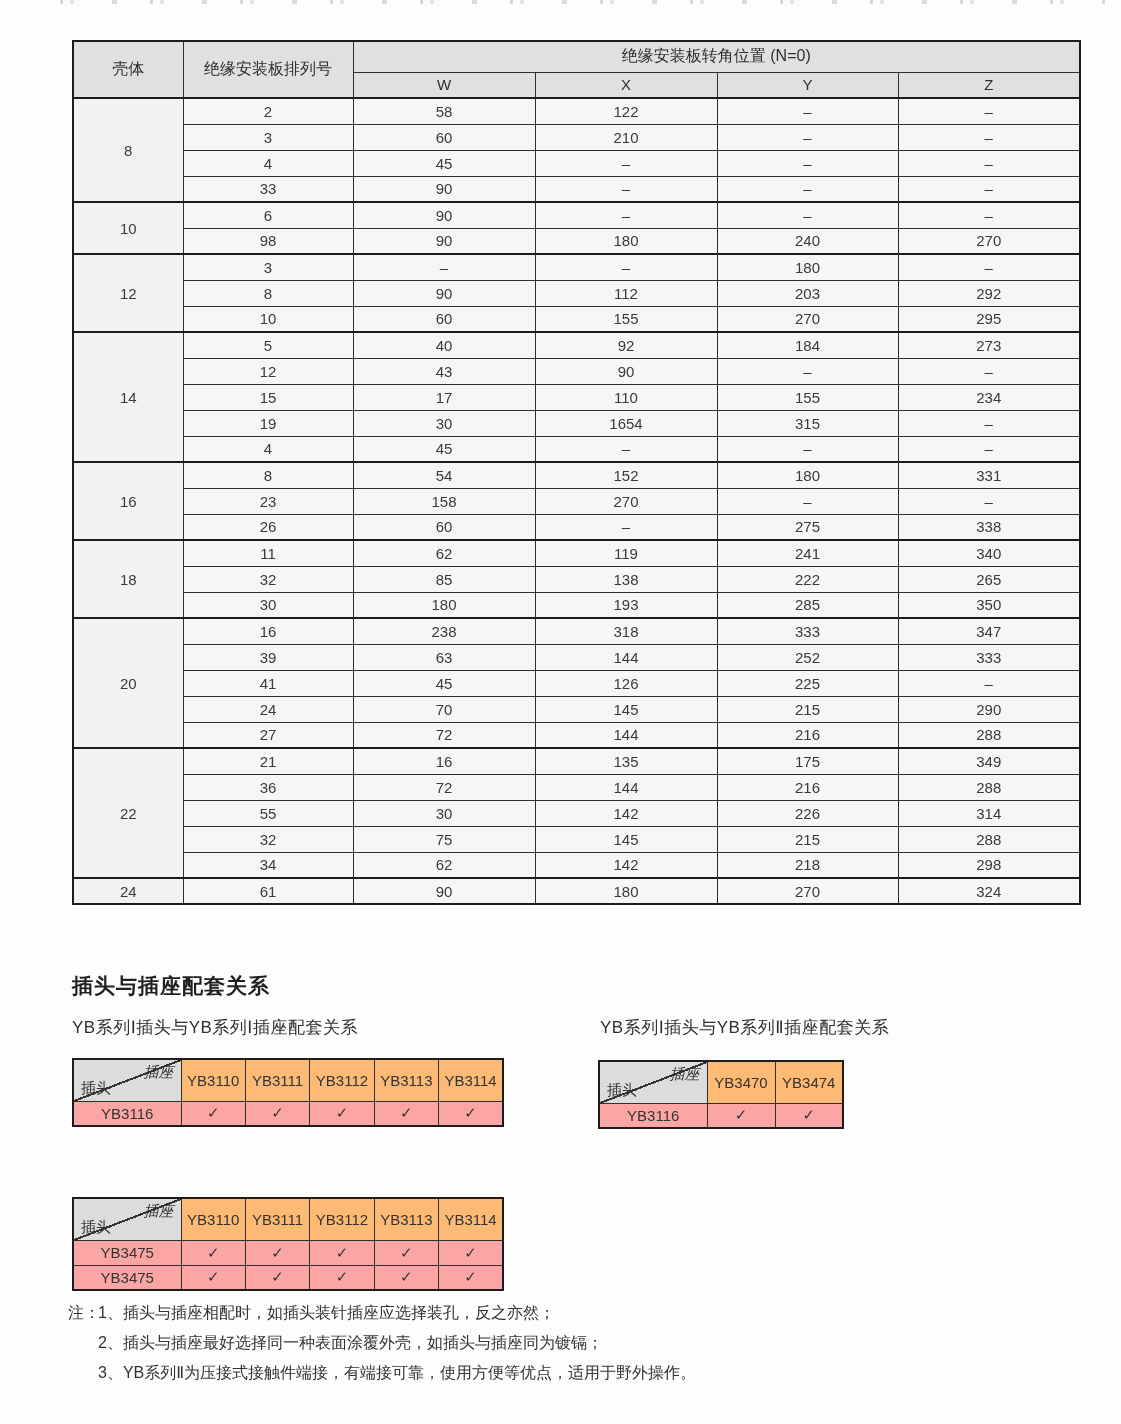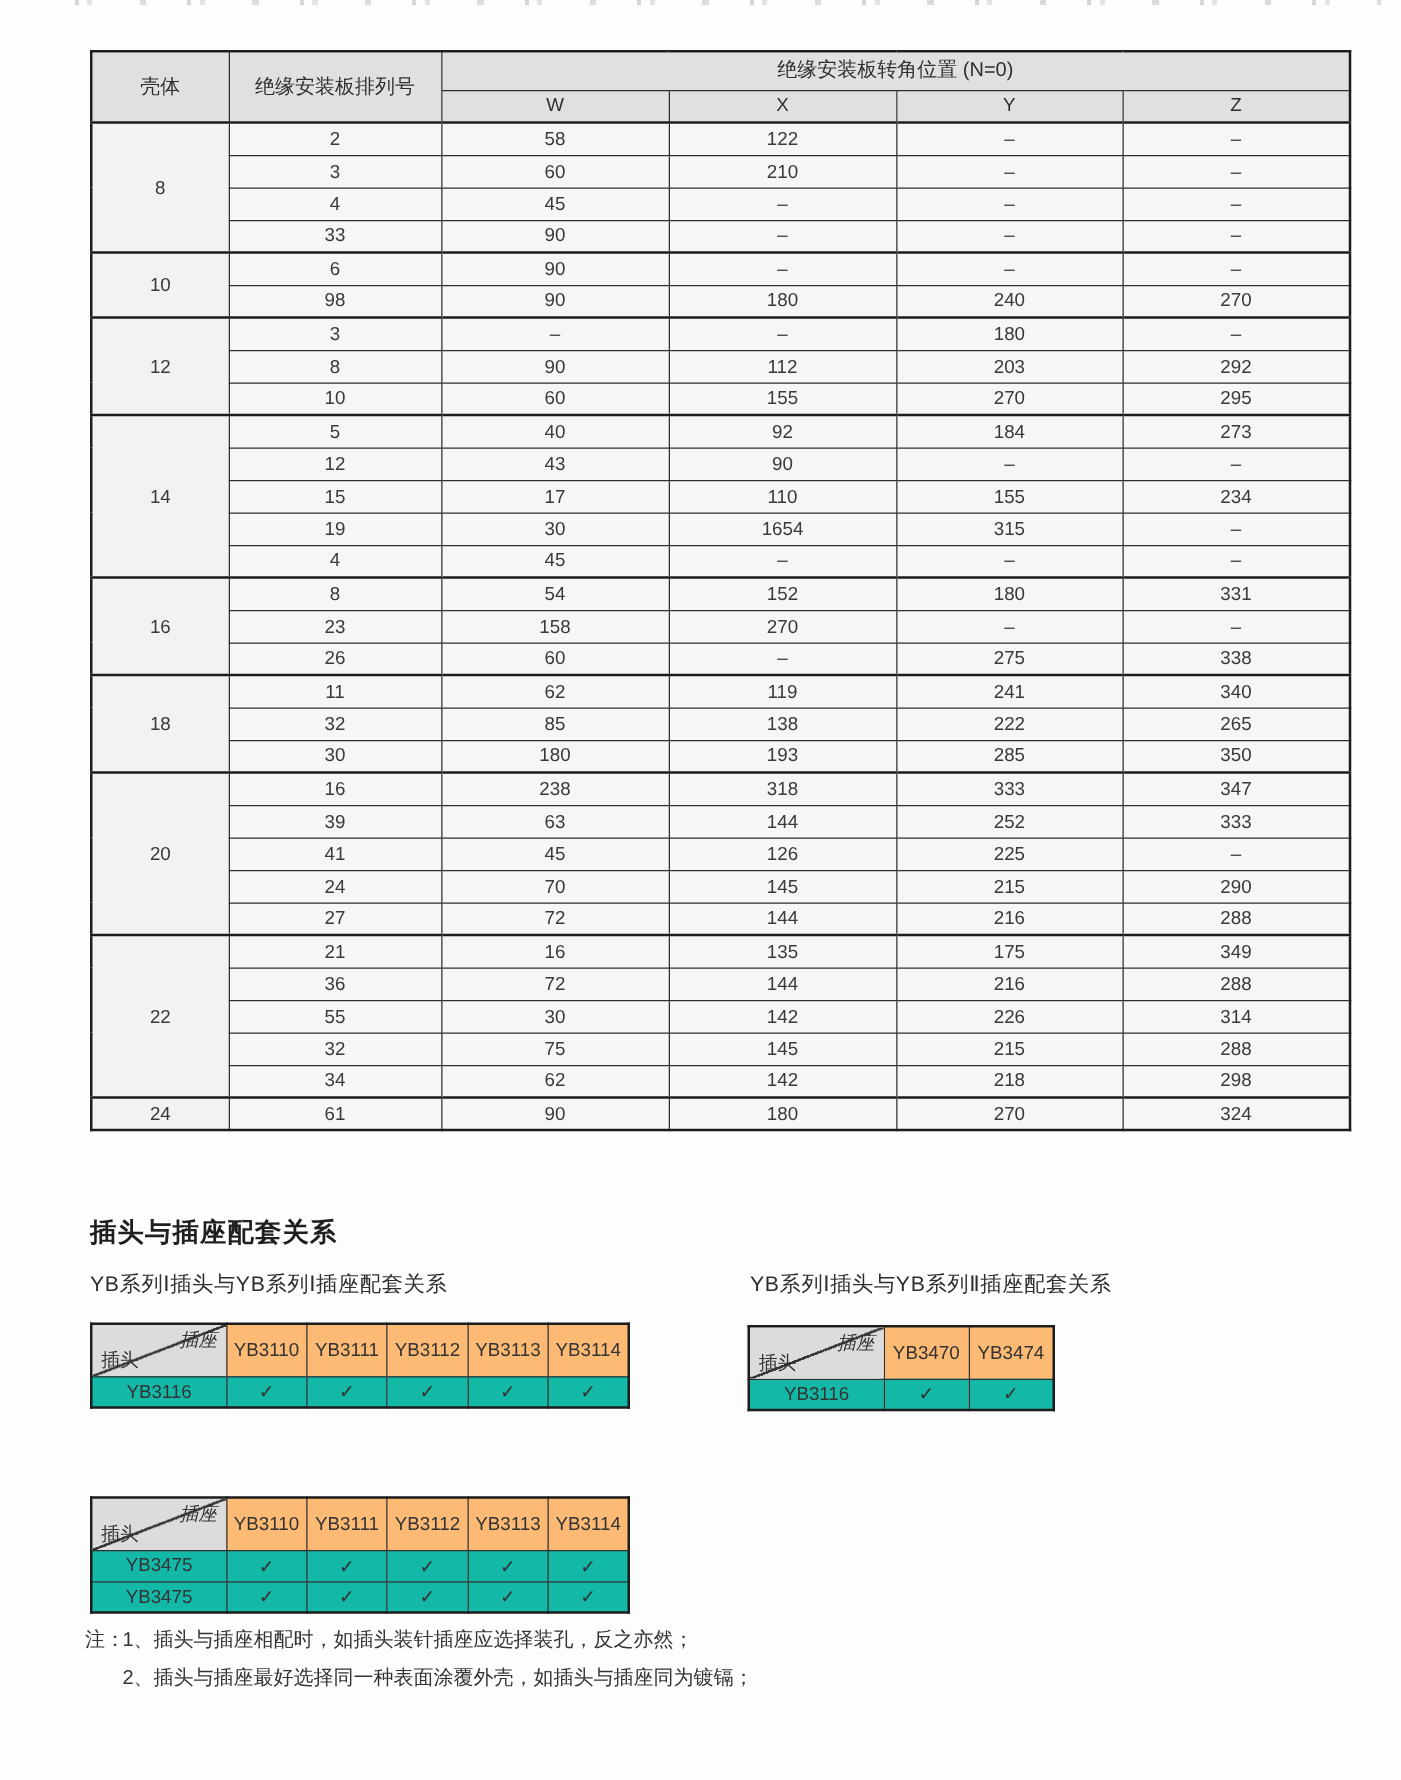--- a/index.html
+++ b/index.html
@@ -41,21 +41,21 @@
   
   table.mate {
     position:absolute; border-collapse:collapse; table-layout:fixed;
     border:2px solid #1c1c1c; background:#f2f2f2;
   }
   table.mate th, table.mate td {
     border:1px solid #2e2e2e; text-align:center; vertical-align:middle;
     font-size:15px; font-weight:normal; color:#333; padding:0;
   }
   table.mate thead th { background:#fdba74; height:42px; }
-  table.mate tbody td { background:#14b8a6; height:25px; }
+  table.mate tbody td { background:#fca5a5; height:25px; }
   table.mate th.corner {
     position:relative; width:108px;
     background-color:#dcdcdc;
     background-image:linear-gradient(to bottom right,
       transparent calc(50% - 1px), #333 calc(50% - 1px),
       #333 calc(50% + 1px), transparent calc(50% + 1px));
   }
   .corner .ct { position:absolute; top:3px; right:7px; font-size:15px;font-style:italic; }
   .corner .cb { position:absolute; bottom:3px; left:7px; font-size:15px; }
   td.check { font-size:15px; color:#2e2e2e; }
@@ -437,16 +437,17 @@
           <td class="check">✓</td>
           <td class="check">✓</td>
         </tr>
       </tbody>
   </table>
 
   <div class="notes">
     <span class="notes-prefix">注：</span>
     <div class="note-line">1、插头与插座相配时，如插头装针插座应选择装孔，反之亦然；</div>
     <div class="note-line">2、插头与插座最好选择同一种表面涂覆外壳，如插头与插座同为镀镉；</div>
+    <div class="note-line">3、YB系列Ⅱ为压接式接触件端接，有端接可靠，使用方便等优点，适用于野外操作。</div>
   </div>
 
 
 </div>
 
 </body></html>

